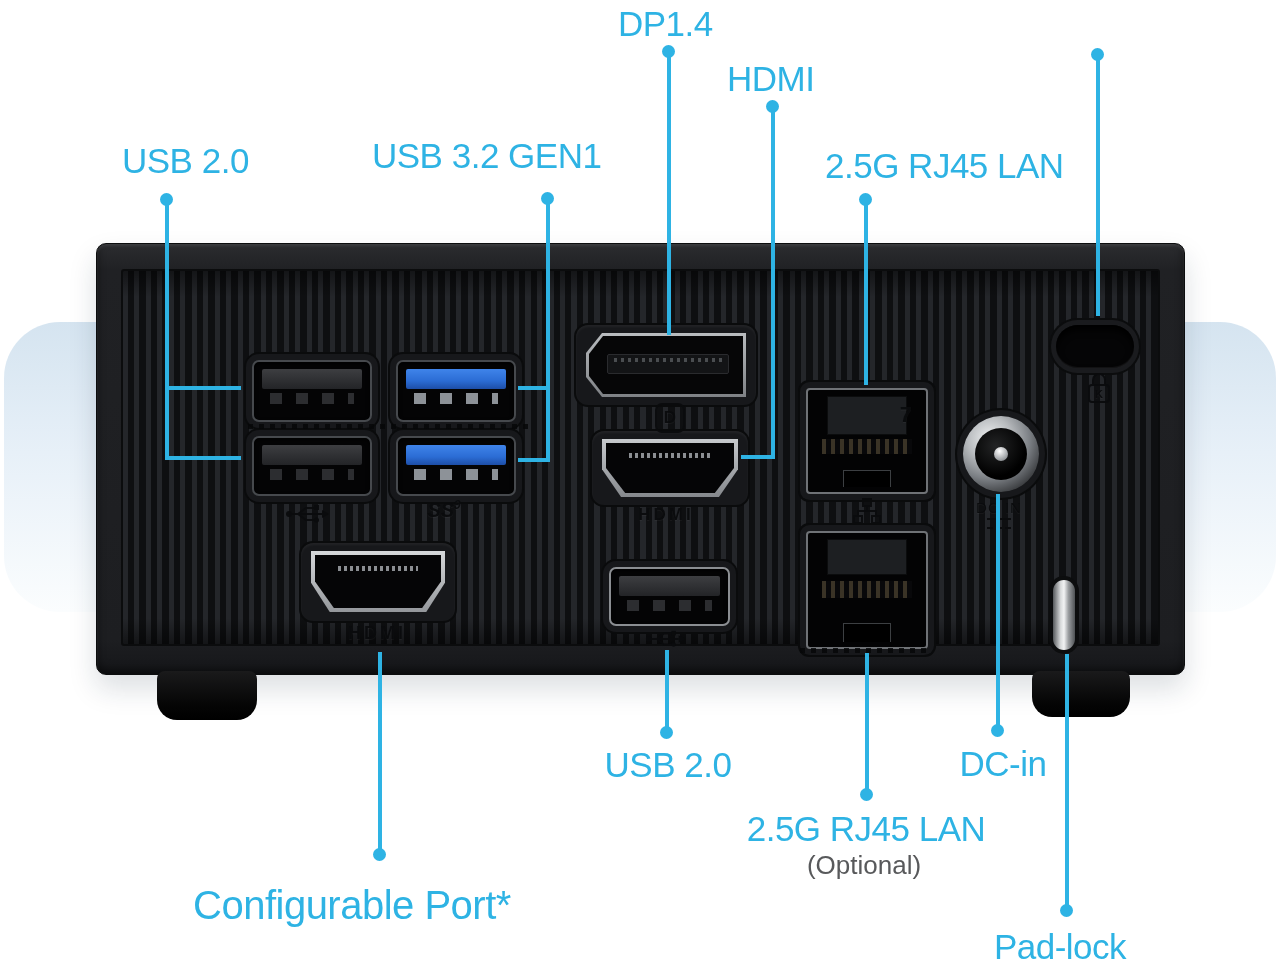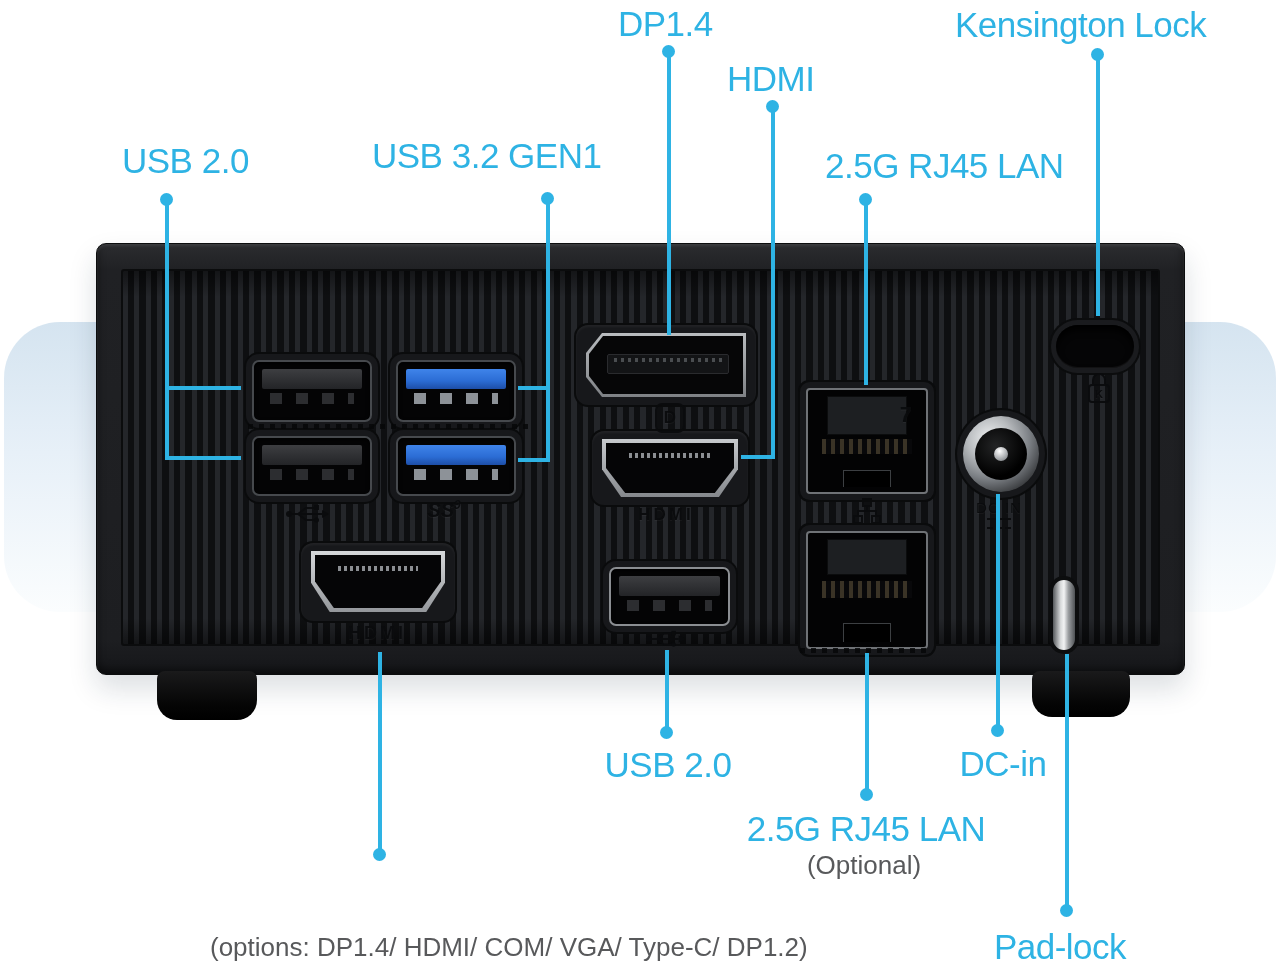--- a/index.html
+++ b/index.html
@@ -217,21 +217,20 @@
 
   <div class="lbl" style="left:618px;top:6px">DP1.4</div>
   <div class="dot" style="left:662px;top:45px"></div>
   <div class="vline" style="left:667px;top:57px;height:278px"></div>
 
   <div class="lbl" style="left:727px;top:61px">HDMI</div>
   <div class="dot" style="left:766px;top:100px"></div>
   <div class="vline" style="left:771px;top:112px;height:347px"></div>
   <div class="hline" style="left:741px;top:455px;width:34px"></div>
 
-  <div class="lbl" style="left:955px;top:7px">Kensington Lock</div>
   <div class="dot" style="left:1091px;top:48px"></div>
   <div class="vline" style="left:1096px;top:60px;height:256px"></div>
 
   <div class="lbl" style="left:825px;top:148px">2.5G RJ45 LAN</div>
   <div class="dot" style="left:859px;top:193px"></div>
   <div class="vline" style="left:864px;top:205px;height:180px"></div>
 
   <div class="vline" style="left:665px;top:650px;height:78px"></div>
   <div class="dot" style="left:660px;top:726px"></div>
   <div class="lbl center" style="left:668px;top:747px">USB 2.0</div>
@@ -244,15 +243,15 @@
   <div class="vline" style="left:996px;top:494px;height:232px"></div>
   <div class="dot" style="left:991px;top:724px"></div>
   <div class="lbl center" style="left:1003px;top:746px">DC-in</div>
 
   <div class="vline" style="left:1065px;top:654px;height:252px"></div>
   <div class="dot" style="left:1060px;top:904px"></div>
   <div class="lbl center" style="left:1060px;top:929px">Pad-lock</div>
 
   <div class="vline" style="left:378px;top:652px;height:198px"></div>
   <div class="dot" style="left:373px;top:848px"></div>
-  <div class="note" style="left:210px;top:933px">(options: DP1.4/ HDMI/ COM/ VGA/ Type-C/ DP1.2)</div>
+  <div class="lbl big" style="left:193px;top:884px">Configurable Port*</div>
 
 </div>
 
 </body></html>

